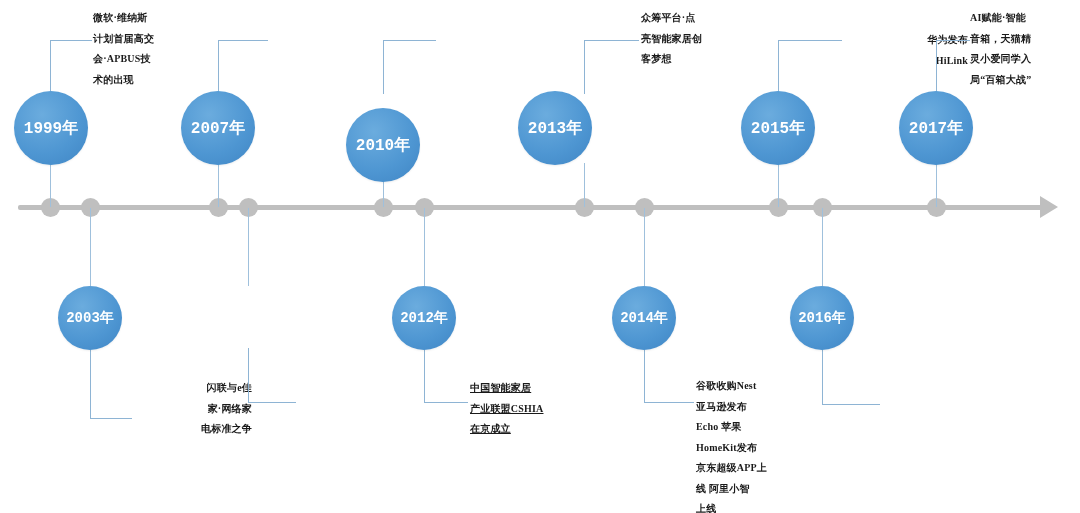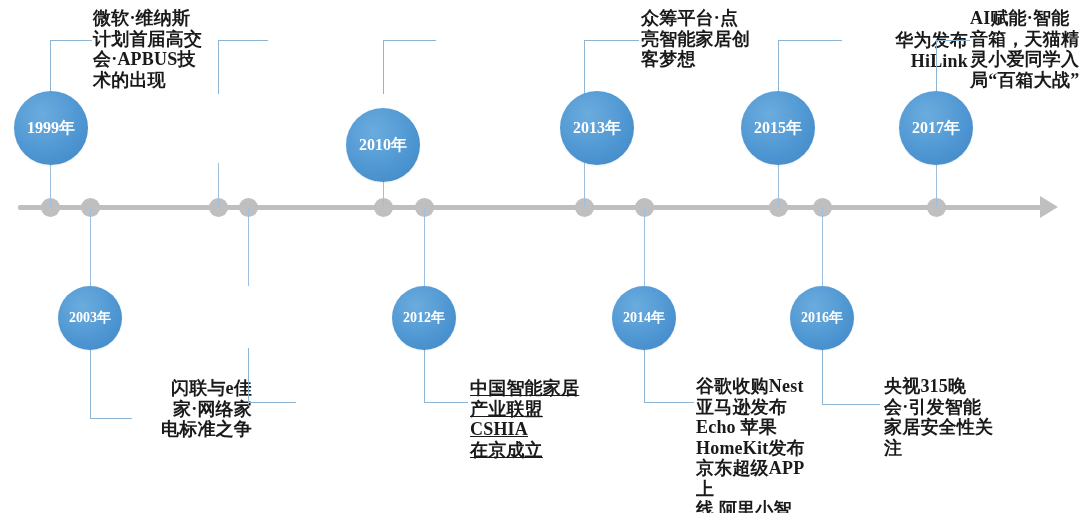--- a/index.html
+++ b/index.html
@@ -50,21 +50,21 @@
   
   .bubble {
     position: absolute;
     border-radius: 50%;
     background: #4e96d2;
     background: radial-gradient(circle at 38% 32%, #6bacde 0%, #4e96d2 58%, #3f85c4 100%);
     color: #ffffff;
     display: flex;
     align-items: center;
     justify-content: center;
-    font-family: Liberation Serif, serif;
+    font-family: Liberation Mono, monospace;
     font-weight: bold;
     letter-spacing: 0px;
     box-shadow: 0 1px 2px rgba(0,0,0,0.07);
   }
   .bubble.top {
     width: 74px; height: 74px;
     font-size: 16px;
   }
   .bubble.bottom {
     width: 64px; height: 64px;
@@ -87,21 +87,21 @@
     position: absolute;
     width: 1px;
     background: #9fc0dc;
   }
 
   
   .caption {
     position: absolute;
     font-family: "Liberation Serif", "DejaVu Serif", serif;
     font-weight: bold;
-    font-size: 18px;
+    font-size: 10px;
     line-height: 20.5px;
     color: #1a1a1a;
     white-space: pre-line;
     letter-spacing: 0.2px;
   }
 </style>
 </head>
 <body>
 
 <div id="canvas">
@@ -134,20 +134,21 @@
   <div class="lead-v" style="left:90px; top:348px; height:70px;"></div>
   <div class="lead-h" style="left:90px; top:418px; width:42px;"></div>
   <div class="bubble bottom" style="left:58px; top:286px;">2003年</div>
   <div class="caption" style="left:134px; top:378px; width:118px;text-align:right;">闪联与e佳
 家·网络家
 电标准之争</div>
 
   <div class="stem" style="left:218px; top:163px; height:44px;"></div>
   <div class="lead-v" style="left:218px; top:40px; height:54px;"></div>
   <div class="lead-h" style="left:218px; top:40px; width:50px;"></div>
+  <div class="bubble top" style="left:181px; top:91px;">2007年</div>
 
   <div class="stem" style="left:248px; top:208px; height:78px;"></div>
   <div class="lead-v" style="left:248px; top:348px; height:54px;"></div>
   <div class="lead-h" style="left:248px; top:402px; width:48px;"></div>
 
   <div class="stem" style="left:383px; top:163px; height:44px;"></div>
   <div class="lead-v" style="left:383px; top:40px; height:54px;"></div>
   <div class="lead-h" style="left:383px; top:40px; width:53px;"></div>
   <div class="bubble top" style="left:346px; top:108px;">2010年</div>
 
@@ -155,21 +156,21 @@
   <div class="lead-v" style="left:424px; top:348px; height:54px;"></div>
   <div class="lead-h" style="left:424px; top:402px; width:44px;"></div>
   <div class="bubble bottom" style="left:392px; top:286px;">2012年</div>
   <div class="caption" style="left:470px; top:378px; width:130px;text-decoration:underline;">中国智能家居
 产业联盟CSHIA
 在京成立</div>
 
   <div class="stem" style="left:584px; top:163px; height:44px;"></div>
   <div class="lead-v" style="left:584px; top:40px; height:54px;"></div>
   <div class="lead-h" style="left:584px; top:40px; width:55px;"></div>
-  <div class="bubble top" style="left:560px; top:91px;">2013年</div>
+  <div class="bubble top" style="left:518px; top:91px;">2013年</div>
   <div class="caption" style="left:641px; top:8px; width:124px;">众筹平台·点
 亮智能家居创
 客梦想</div>
 
   <div class="stem" style="left:644px; top:208px; height:78px;"></div>
   <div class="lead-v" style="left:644px; top:348px; height:54px;"></div>
   <div class="lead-h" style="left:644px; top:402px; width:50px;"></div>
   <div class="bubble bottom" style="left:612px; top:286px;">2014年</div>
   <div class="caption" style="left:696px; top:376px; width:126px;">谷歌收购Nest
 亚马逊发布
@@ -183,24 +184,20 @@
   <div class="lead-v" style="left:778px; top:40px; height:54px;"></div>
   <div class="lead-h" style="left:778px; top:40px; width:64px;"></div>
   <div class="bubble top" style="left:741px; top:91px;">2015年</div>
   <div class="caption" style="left:844px; top:30px; width:124px;text-align:right;">华为发布
 HiLink</div>
 
   <div class="stem" style="left:822px; top:208px; height:78px;"></div>
   <div class="lead-v" style="left:822px; top:348px; height:56px;"></div>
   <div class="lead-h" style="left:822px; top:404px; width:58px;"></div>
   <div class="bubble bottom" style="left:790px; top:286px;">2016年</div>
-  <div class="caption" style="left:884px; top:376px; width:124px;">央视315晚
-会·引发智能
-家居安全性关
-注</div>
 
   <div class="stem" style="left:936px; top:163px; height:44px;"></div>
   <div class="lead-v" style="left:936px; top:40px; height:54px;"></div>
   <div class="lead-h" style="left:936px; top:40px; width:34px;"></div>
   <div class="bubble top" style="left:899px; top:91px;">2017年</div>
   <div class="caption" style="left:970px; top:8px; width:116px;">AI赋能·智能
 音箱，天猫精
 灵小爱同学入
 局“百箱大战”</div>
 

